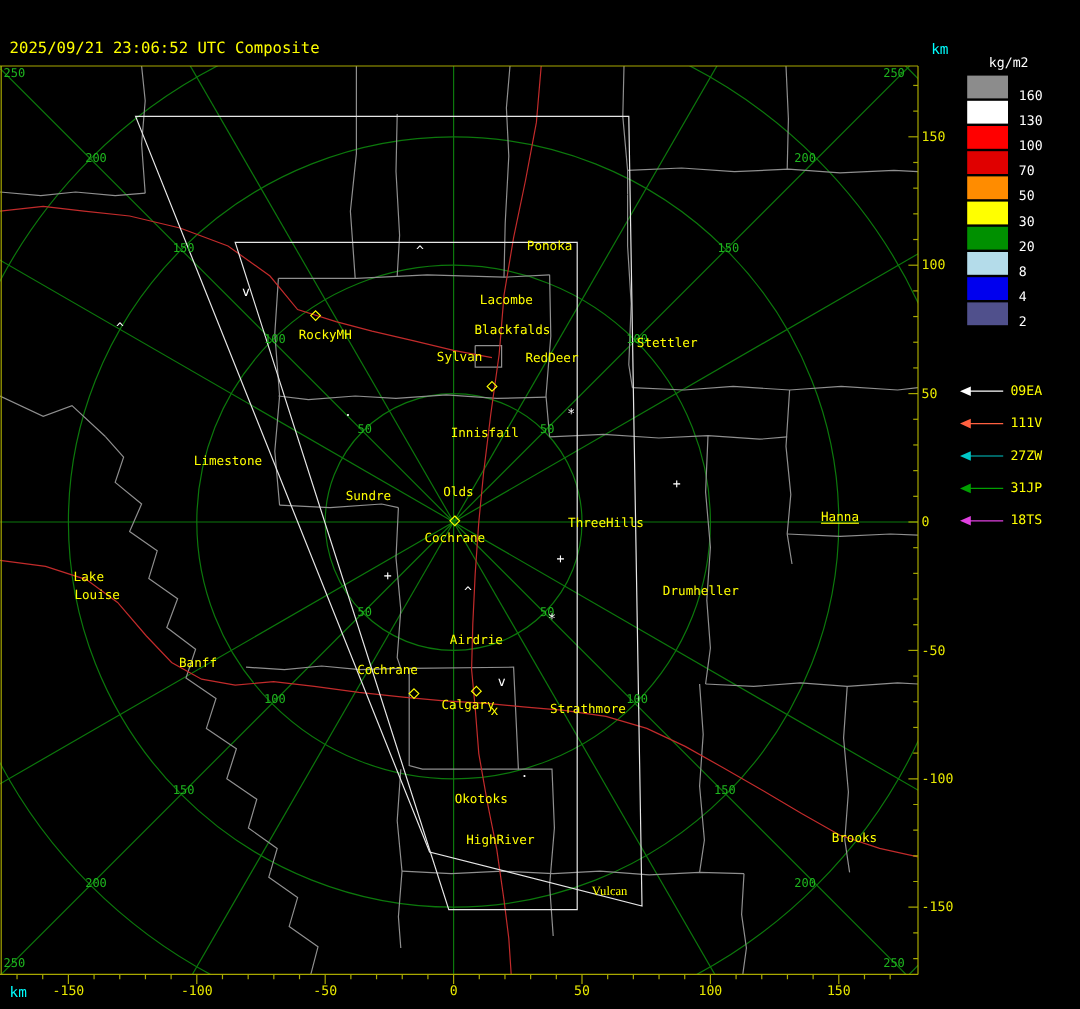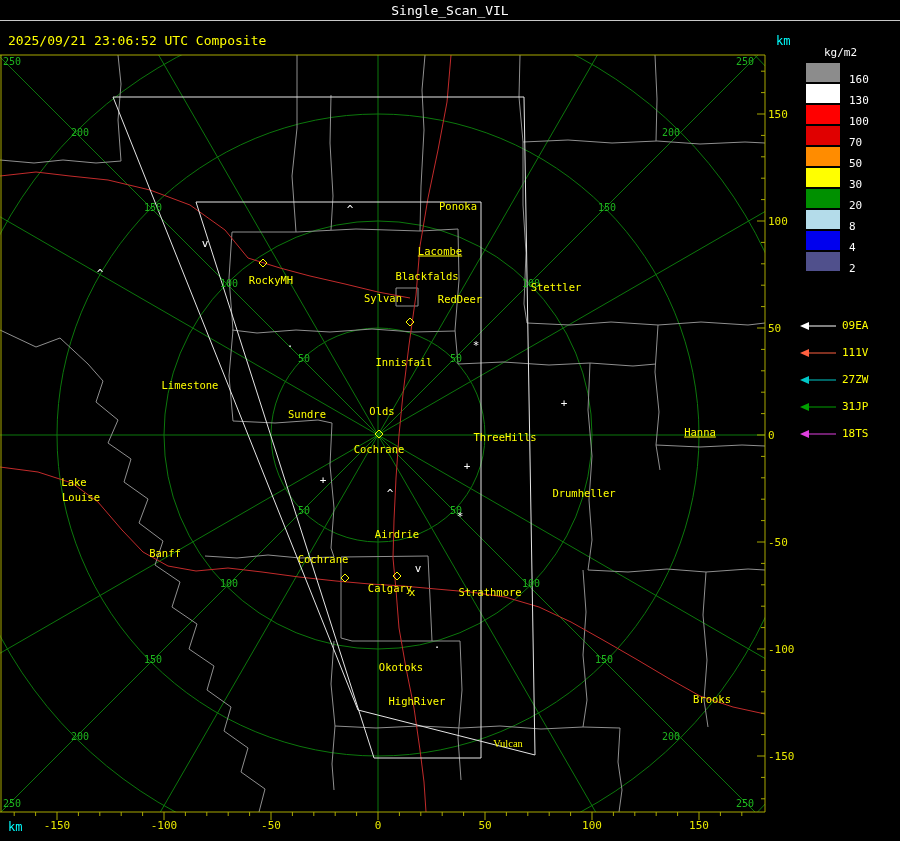--- a/index.html
+++ b/index.html
@@ -34,23 +34,20 @@
   .lval{margin-left:9px;color:#ffffff;font-size:11px;margin-top:14px;}
   #site-legend{position:absolute;top:312px;left:798px;}
   .srow{display:flex;align-items:center;height:27px;}
   .sid{margin-left:4px;color:#ffff00;font-size:11px;}
 </style>
 </head>
 <body>
 
 <div id="app">
 
-  <div class="titlebar">
-    <span>Single_Scan_VIL</span>
-  </div>
 
   <span class="timestamp">2025/09/21 23:06:52 UTC Composite</span>
   <span class="km-top">km</span>
   <span class="km-bottom">km</span>
 
   <svg id="mapsvg" width="900" height="841">
     <defs>
       <clipPath id="mapclip">
           <rect x="0" y="55" width="765" height="757"></rect>
         </clipPath>
@@ -227,21 +224,21 @@
       <span class="ringlab" style="left: 531px; top: 584px;">100</span>
       <span class="ringlab" style="left: 604px; top: 660px;">150</span>
       <span class="ringlab" style="left: 671px; top: 737px;">200</span>
       <span class="ringlab" style="left: 745px; top: 804px;">250</span>
       <span class="ringlab" style="left: 304px; top: 511px;">50</span>
       <span class="ringlab" style="left: 229px; top: 584px;">100</span>
       <span class="ringlab" style="left: 153px; top: 660px;">150</span>
       <span class="ringlab" style="left: 80px; top: 737px;">200</span>
       <span class="ringlab" style="left: 12px; top: 804px;">250</span>
       <span class="city" style="left: 458px; top: 206px;">Ponoka</span>
-      <span class="city" style="left: 440px; top: 251px; text-decoration: underline;">Lacombe</span>
+      <span class="city" style="left: 422px; top: 251px;">Lacombe</span>
       <span class="city" style="left: 427px; top: 276px;">Blackfalds</span>
       <span class="city" style="left: 383px; top: 298px;">Sylvan</span>
       <span class="city" style="left: 428px; top: 299px; margin-left: 32px;">RedDeer</span>
       <span class="city" style="left: 556px; top: 287px; text-align: right;">Stettler</span>
       <span class="city" style="left: 271px; top: 280px;">RockyMH</span>
       <span class="city" style="left: 190px; top: 385px;">Limestone</span>
       <span class="city" style="left: 404px; top: 362px;">Innisfail</span>
       <span class="city" style="left: 307px; top: 414px;">Sundre</span>
       <span class="city" style="left: 382px; top: 411px;">Olds</span>
       <span class="city" style="left: 379px; top: 449px;">Cochrane</span>

